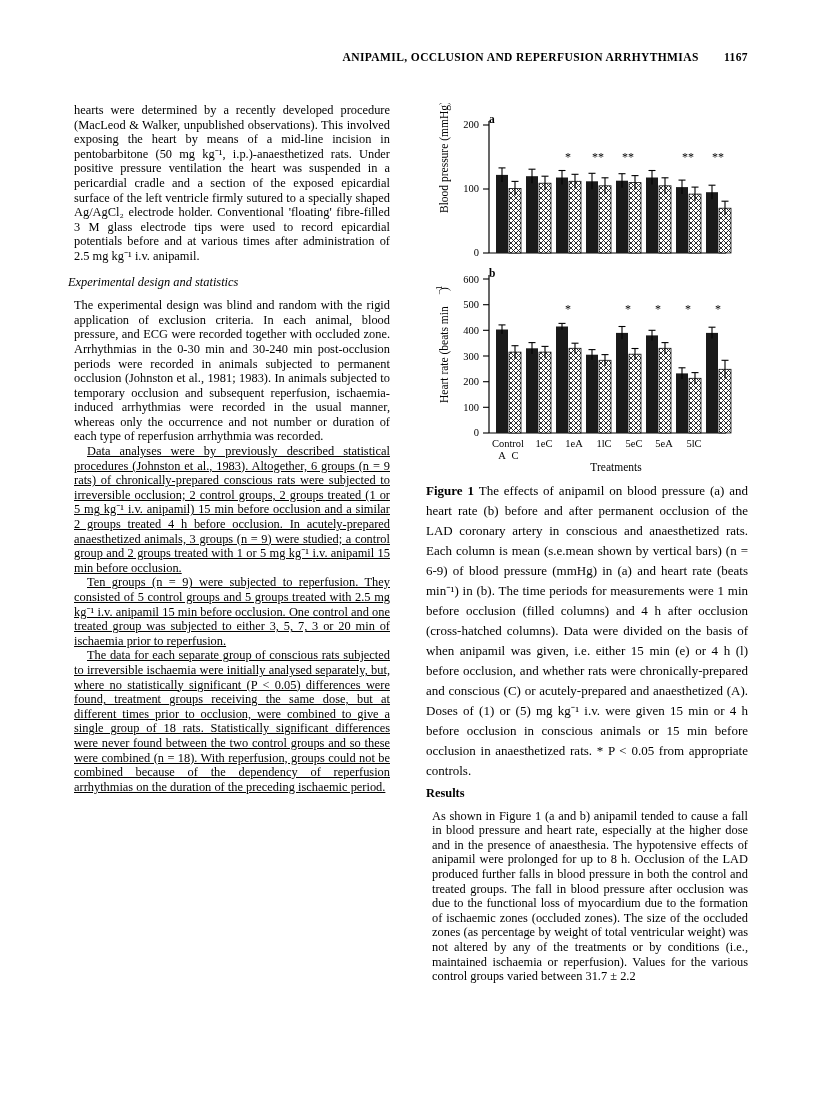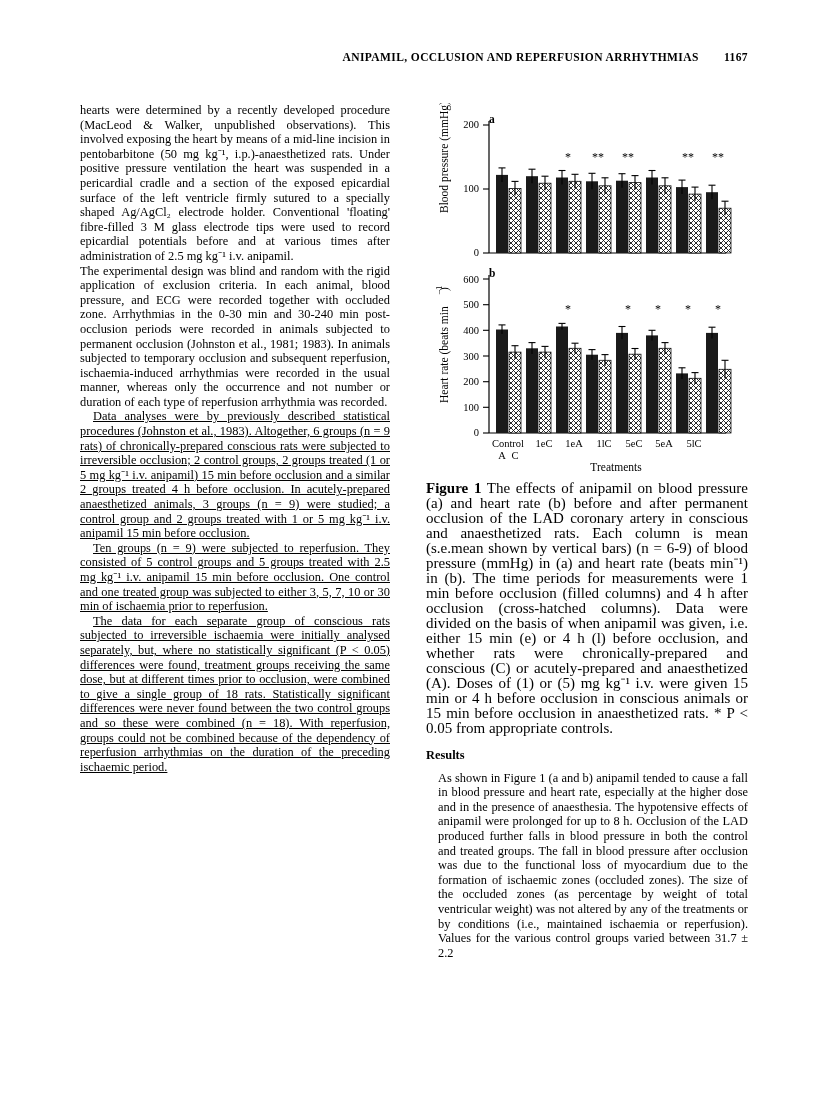--- a/index.html
+++ b/index.html
@@ -29,43 +29,43 @@
     position:absolute;
     width:322px;
     top:88px;
     font-size:12.4px;
     line-height:14.6px;
     text-align:justify;
     -webkit-hyphens:auto;hyphens:auto;
   }
   .col.left{left:68px;}
   .col.right{left:426px;}
-  .col p{margin:0 0 0 12px;text-indent:0;}
+  .col p{margin:0 0 0 6px;text-indent:0;}
   .col p.ind{text-indent:13px;text-decoration:underline;}
   .sec-it{
     font-style:italic;
     margin:11px 0 9px 0;
     text-align:left;
   }
   .sec-b{
     font-weight:bold;
-    margin:12px 0 8px 0;
+    margin:5px 0 8px 0;
     text-align:left;
   }
 
   
   .figwrap{
     position:relative;
     width:322px;
     height:372px;
     margin-bottom:6px;
   }
   .caption{
-    font-size:15px;
-    line-height:15px;
+    font-size:13px;
+    line-height:20px;
     text-align:justify;
   }
   .caption .fignum{font-weight:bold;}
 
   svg.chart{display:block;}
   .axisline{stroke:#000;stroke-width:1.2;fill:none;}
   .tick{stroke:#000;stroke-width:1.1;}
   .ticklbl{font-family:"Liberation Serif",serif;font-size:10.5px;}
   .axttl{font-family:"Liberation Serif",serif;font-size:11.5px;}
   .panel-lbl{font-family:"Liberation Serif",serif;font-size:11.5px;font-weight:bold;}
@@ -78,23 +78,24 @@
 
 <div class="page">
 
   <div class="header">
     <span>ANIPAMIL, OCCLUSION AND REPERFUSION ARRHYTHMIAS</span>
     <span class="pagenum">1167</span>
   </div>
 
   <div class="col left">
     <p>hearts were determined by a recently developed procedure (MacLeod &amp; Walker, unpublished observations). This involved exposing the heart by means of a mid-line incision in pentobarbitone (50 mg kg⁻¹, i.p.)-anaesthetized rats. Under positive pressure ventilation the heart was suspended in a pericardial cradle and a section of the exposed epicardial surface of the left ventricle firmly sutured to a specially shaped Ag/AgCl₂ electrode holder. Conventional 'floating' fibre-filled 3 M glass electrode tips were used to record epicardial potentials before and at various times after administration of 2.5 mg kg⁻¹ i.v. anipamil.</p>
+    <div class="sec-it">Experimental design and statistics</div>
     <p>The experimental design was blind and random with the rigid application of exclusion criteria. In each animal, blood pressure, and ECG were recorded together with occluded zone. Arrhythmias in the 0-30 min and 30-240 min post-occlusion periods were recorded in animals subjected to permanent occlusion (Johnston et al., 1981; 1983). In animals subjected to temporary occlusion and subsequent reperfusion, ischaemia-induced arrhythmias were recorded in the usual manner, whereas only the occurrence and not number or duration of each type of reperfusion arrhythmia was recorded.</p>
     <p class="ind">Data analyses were by previously described statistical procedures (Johnston et al., 1983). Altogether, 6 groups (n = 9 rats) of chronically-prepared conscious rats were subjected to irreversible occlusion; 2 control groups, 2 groups treated (1 or 5 mg kg⁻¹ i.v. anipamil) 15 min before occlusion and a similar 2 groups treated 4 h before occlusion. In acutely-prepared anaesthetized animals, 3 groups (n = 9) were studied; a control group and 2 groups treated with 1 or 5 mg kg⁻¹ i.v. anipamil 15 min before occlusion.</p>
-    <p class="ind">Ten groups (n = 9) were subjected to reperfusion. They consisted of 5 control groups and 5 groups treated with 2.5 mg kg⁻¹ i.v. anipamil 15 min before occlusion. One control and one treated group was subjected to either 3, 5, 7, 10 or 30 min of ischaemia prior to reperfusion.</p>
+    <p class="ind">Ten groups (n = 9) were subjected to reperfusion. They consisted of 5 control groups and 5 groups treated with 2.5 mg kg⁻¹ i.v. anipamil 15 min before occlusion. One control and one treated group was subjected to either 3, 5, 7, 3 or 20 min of ischaemia prior to reperfusion.</p>
     <p class="ind">The data for each separate group of conscious rats subjected to irreversible ischaemia were initially analysed separately, but, where no statistically significant (P &lt; 0.05) differences were found, treatment groups receiving the same dose, but at different times prior to occlusion, were combined to give a single group of 18 rats. Statistically significant differences were never found between the two control groups and so these were combined (n = 18). With reperfusion, groups could not be combined because of the dependency of reperfusion arrhythmias on the duration of the preceding ischaemic period.</p>
   </div>
 
   <div class="col right">
 
     <div class="figwrap">
       <svg class="chart" width="322" height="372" viewBox="0 0 322 372">
 
         <text class="panel-lbl" x="63" y="20">a</text>
 

